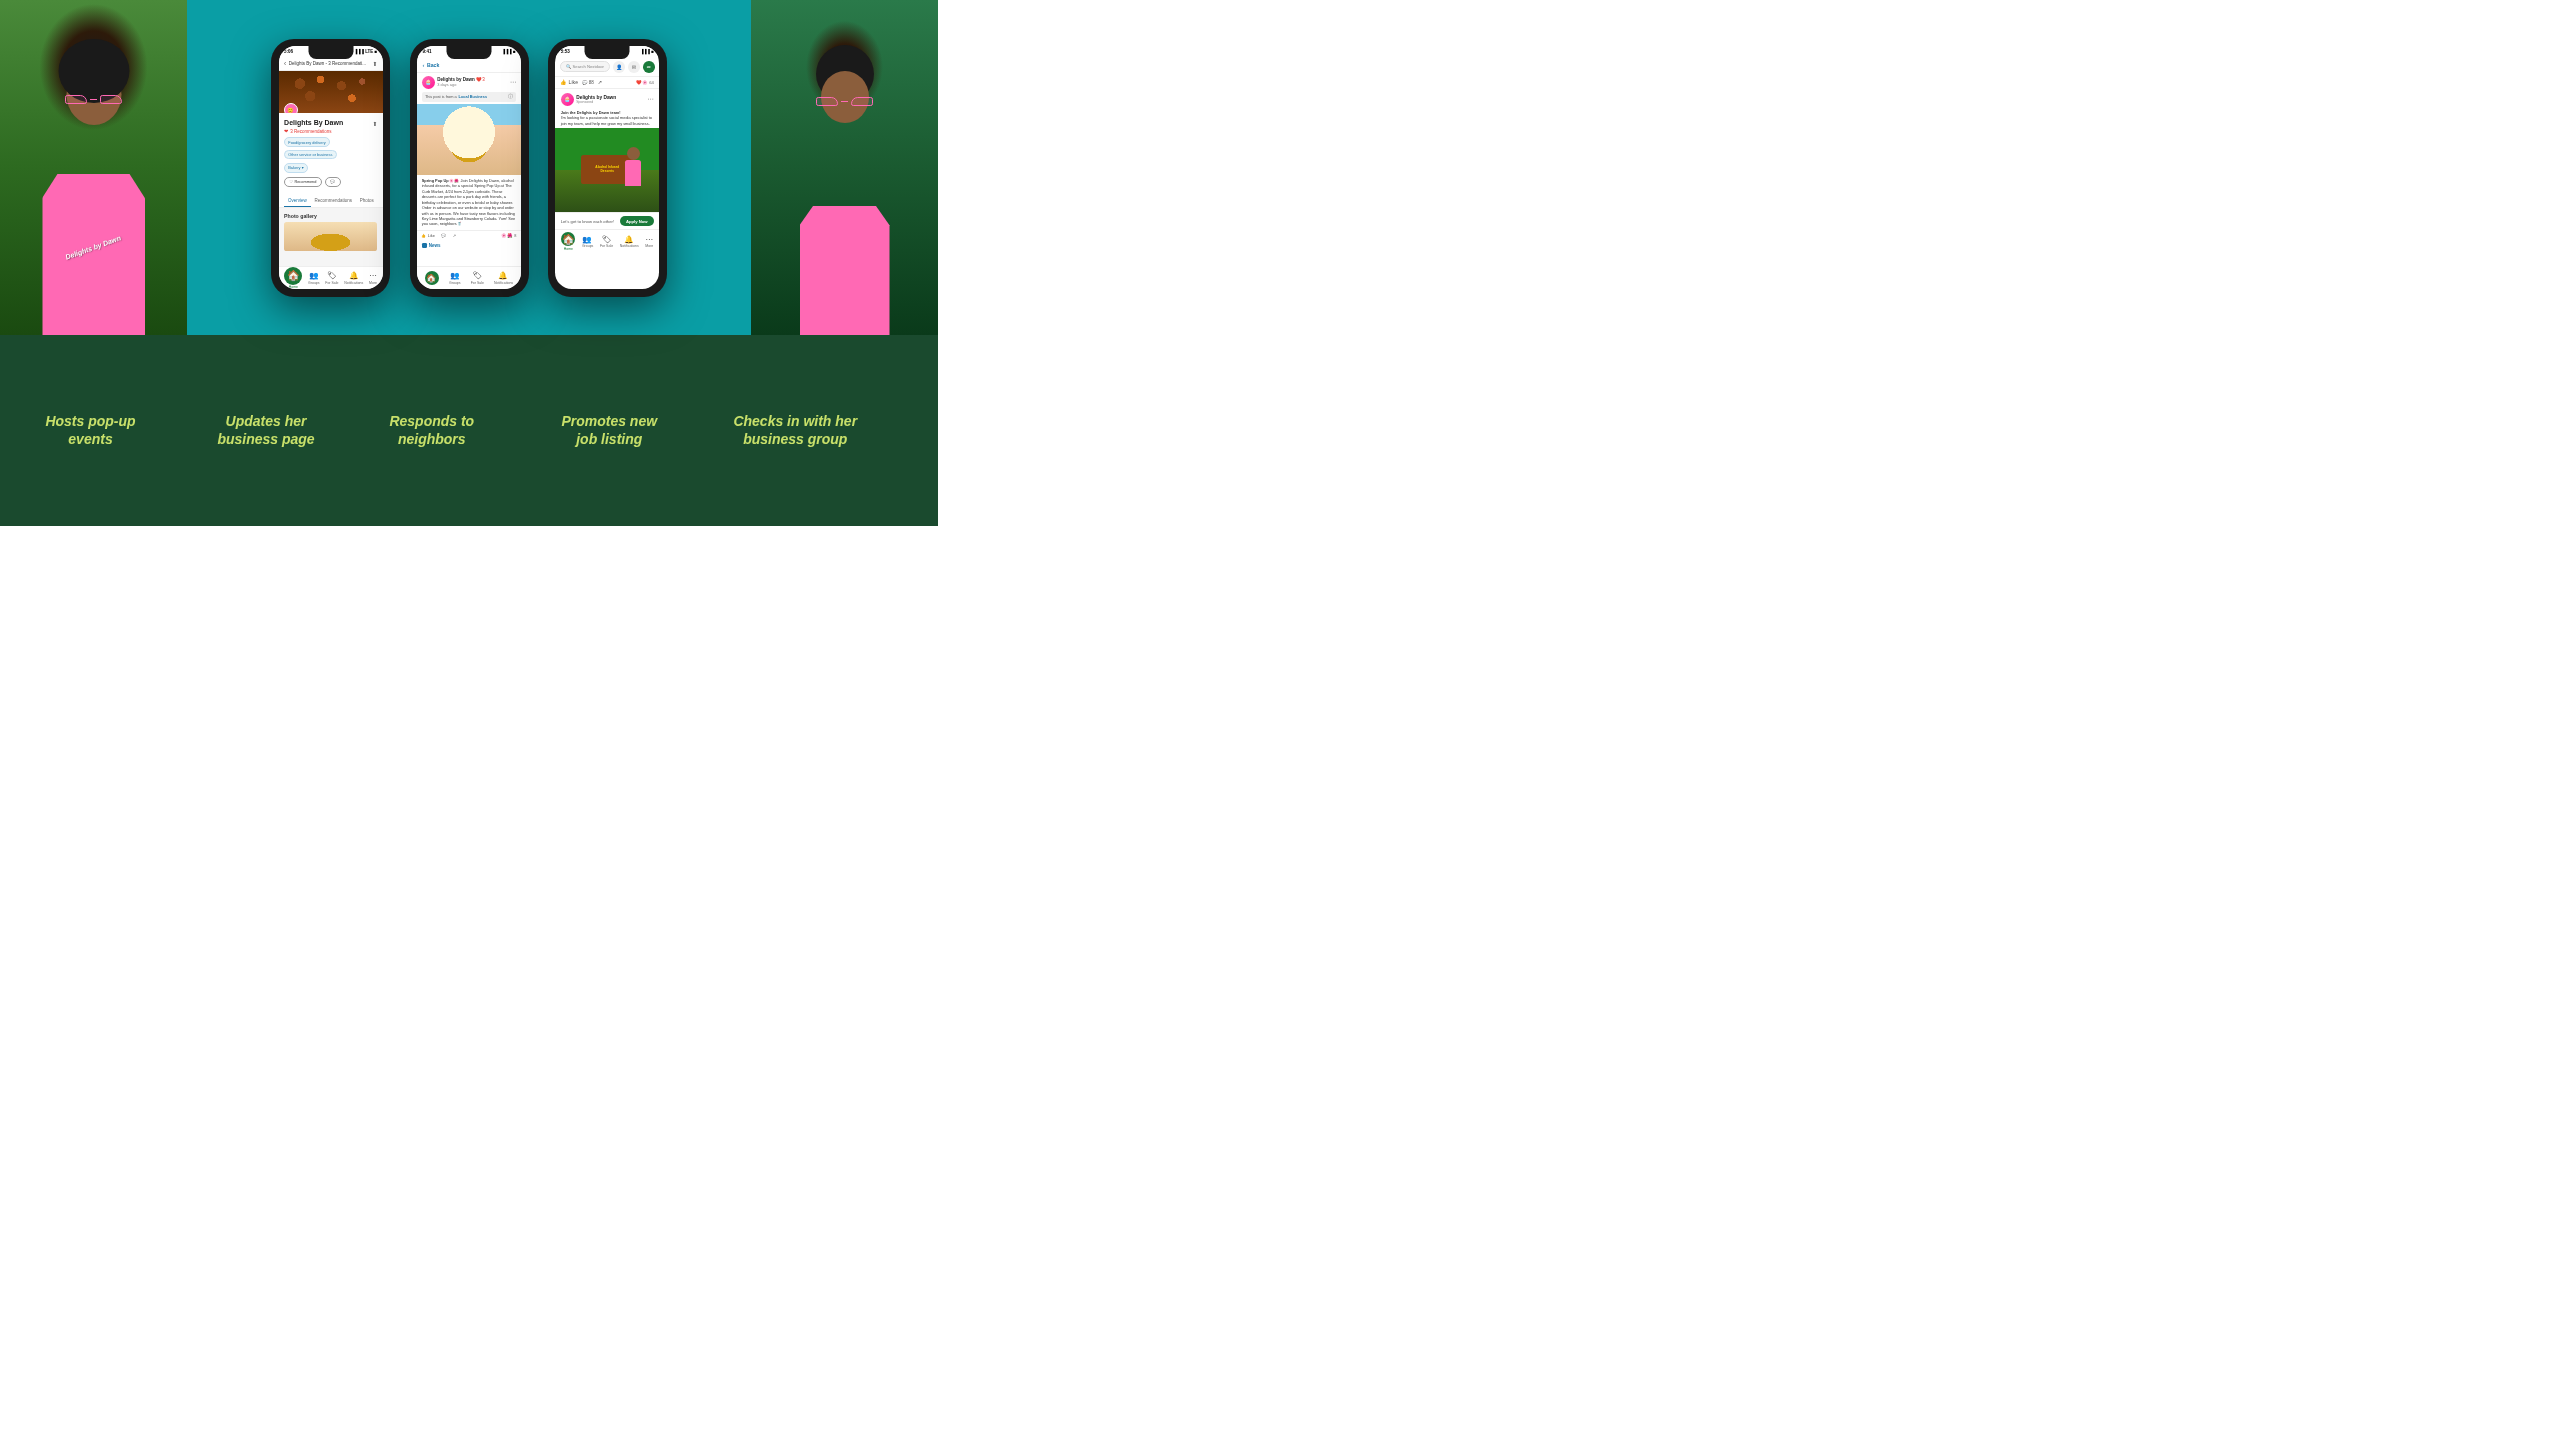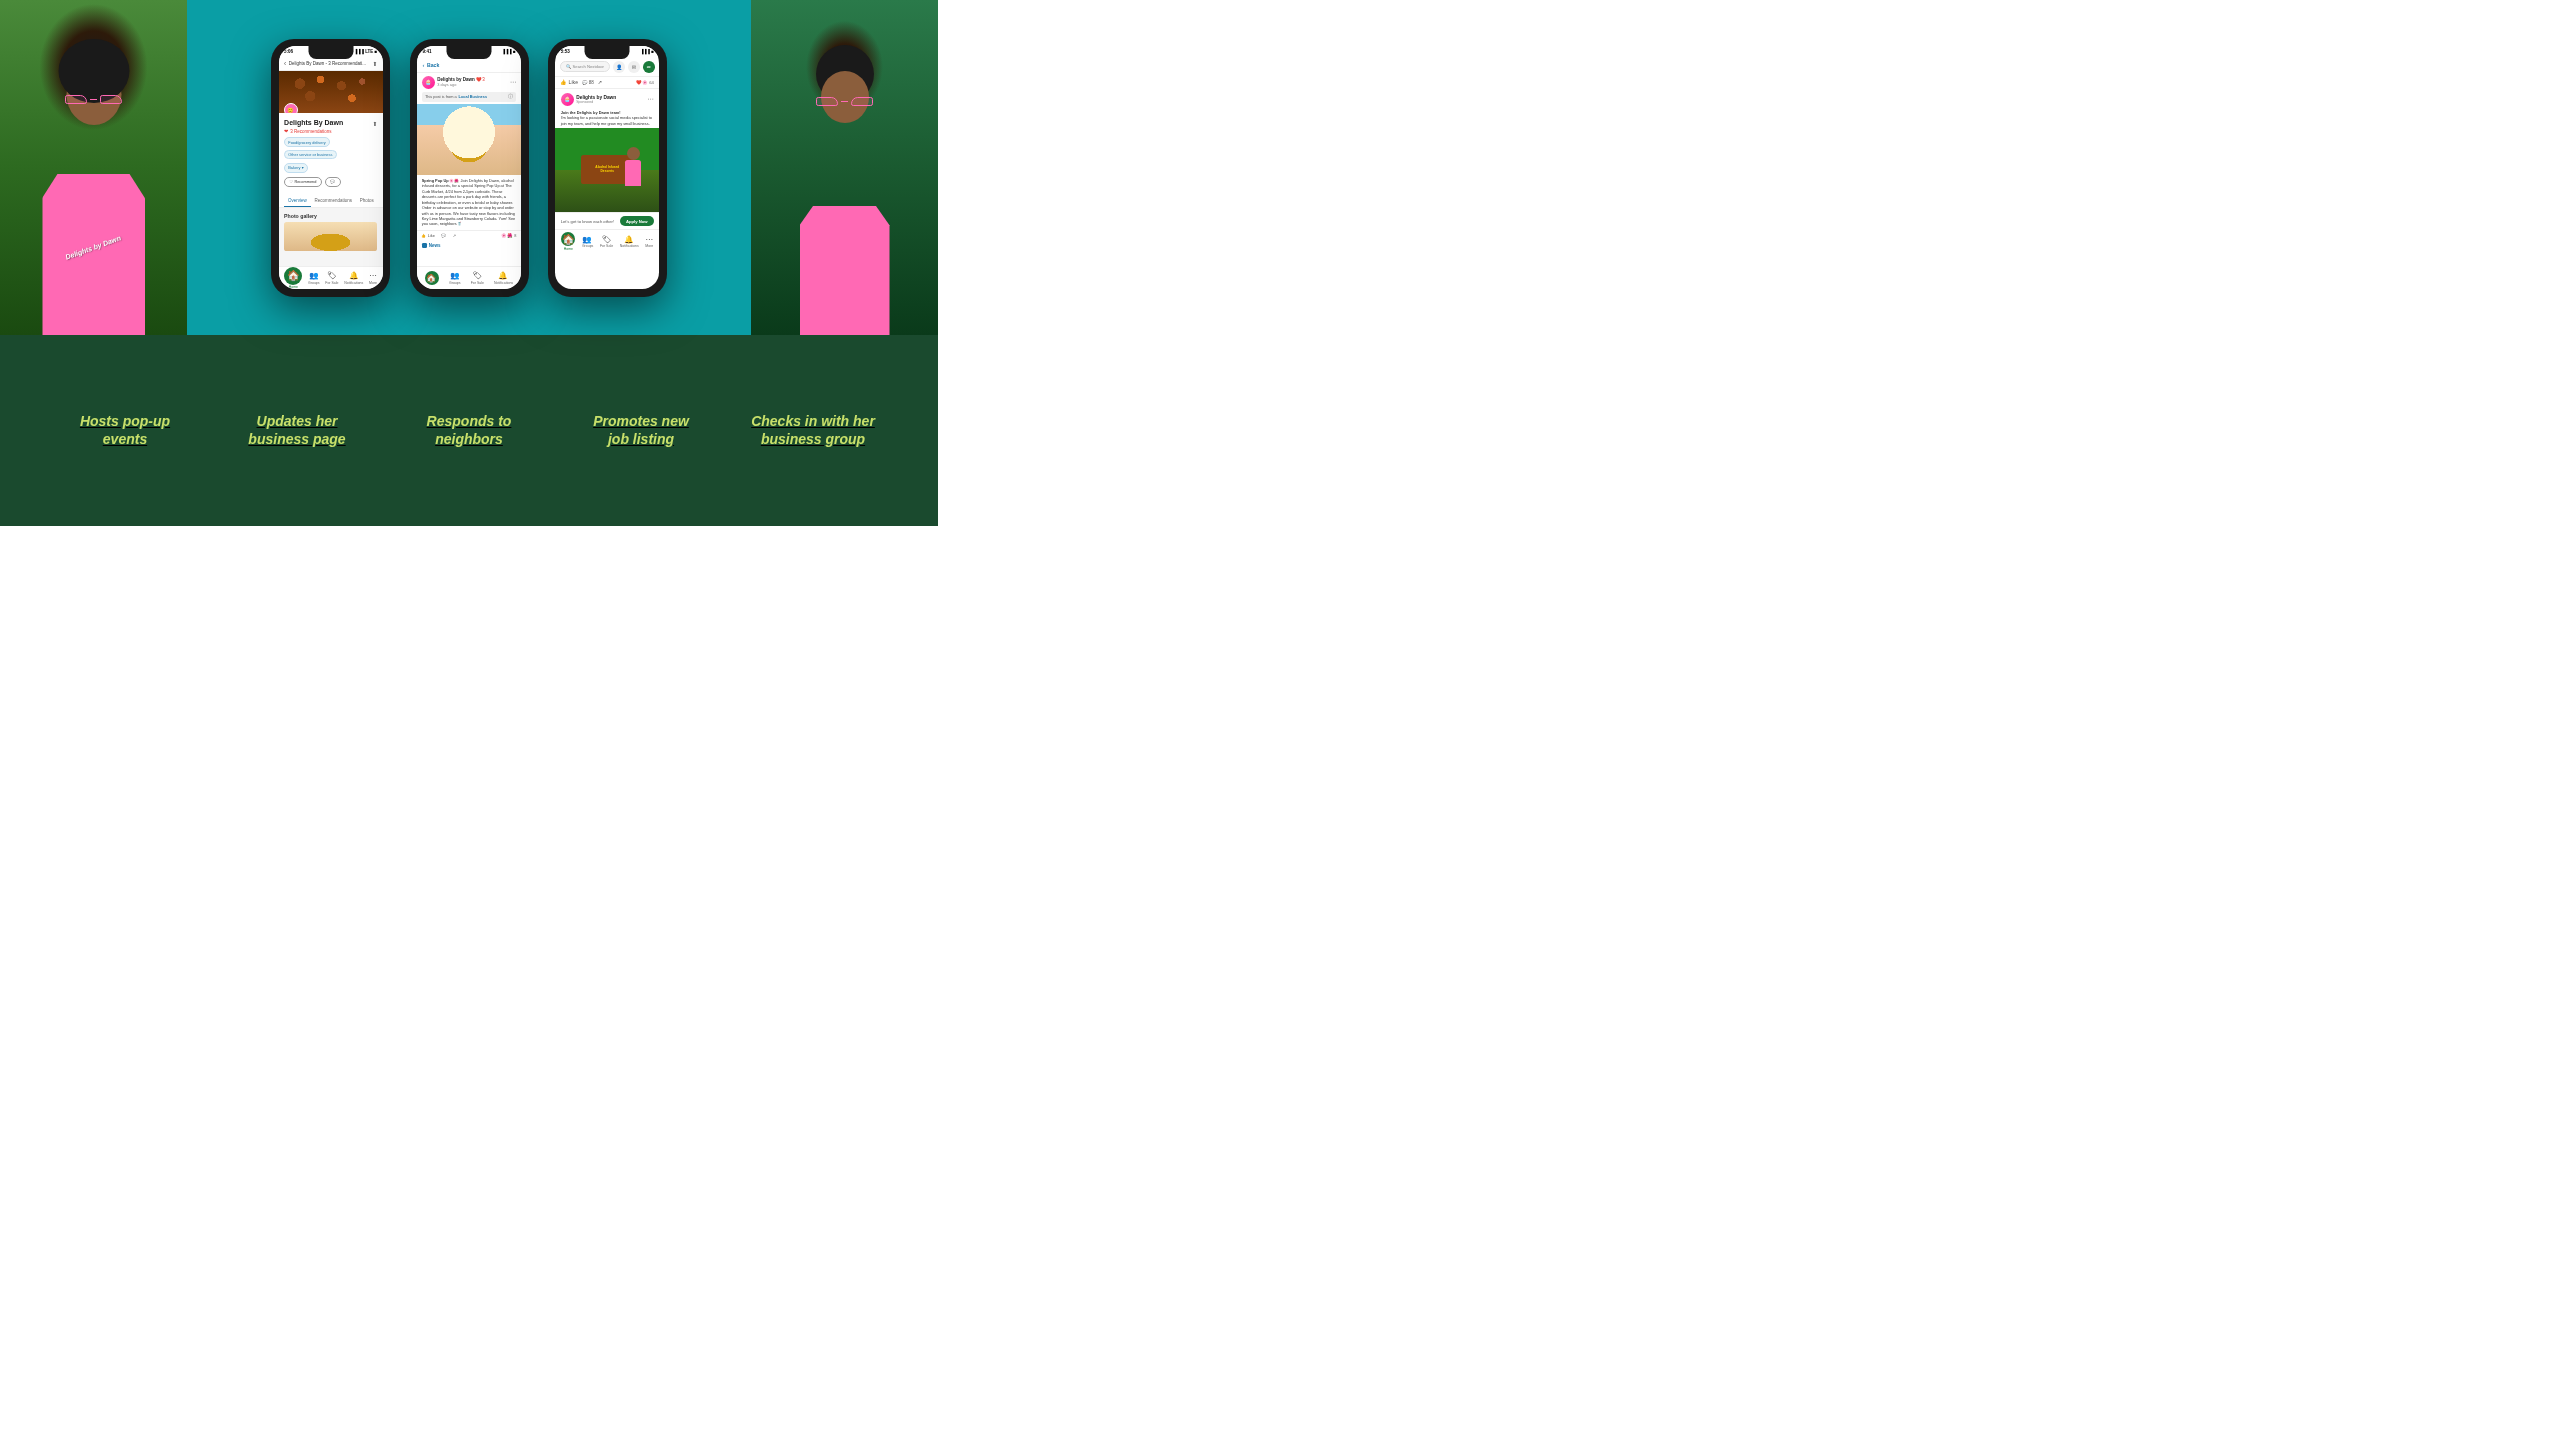--- a/index.html
+++ b/index.html
@@ -621,26 +621,25 @@
       padding: 2.6px 6.4px;
       font-size: 4.2px;
       font-weight: 600;
       cursor: pointer;
     }
 
     
     .caption-item {
       display: flex;
       flex-direction: column;
-      align-items: center;
+      align-items: flex-start;
       justify-content: center;
       flex: 1;
       text-align: center;
       padding: 6.4px;
-      text-decoration: underline;
     }
 
     .caption-text {
       font-size: 14px;
       font-weight: 800;
       font-style: italic;
       color: #c8e06a;
       line-height: 1.25;
       text-align: center;
     }

